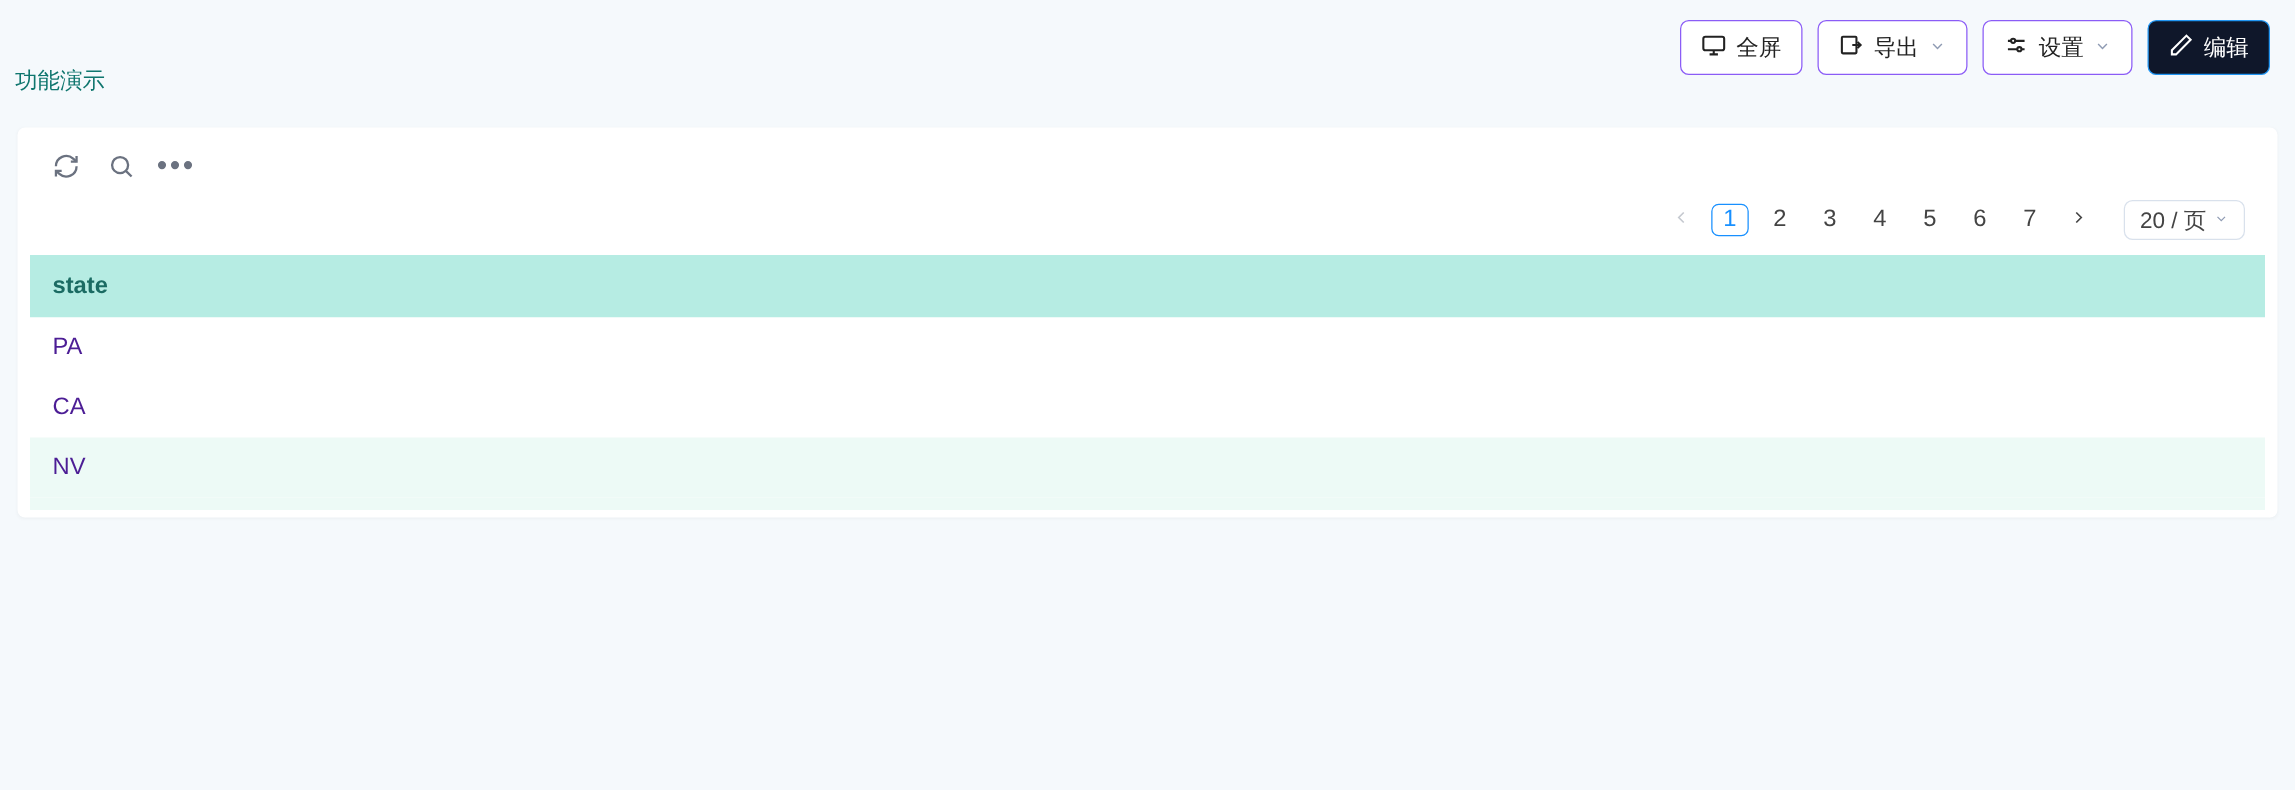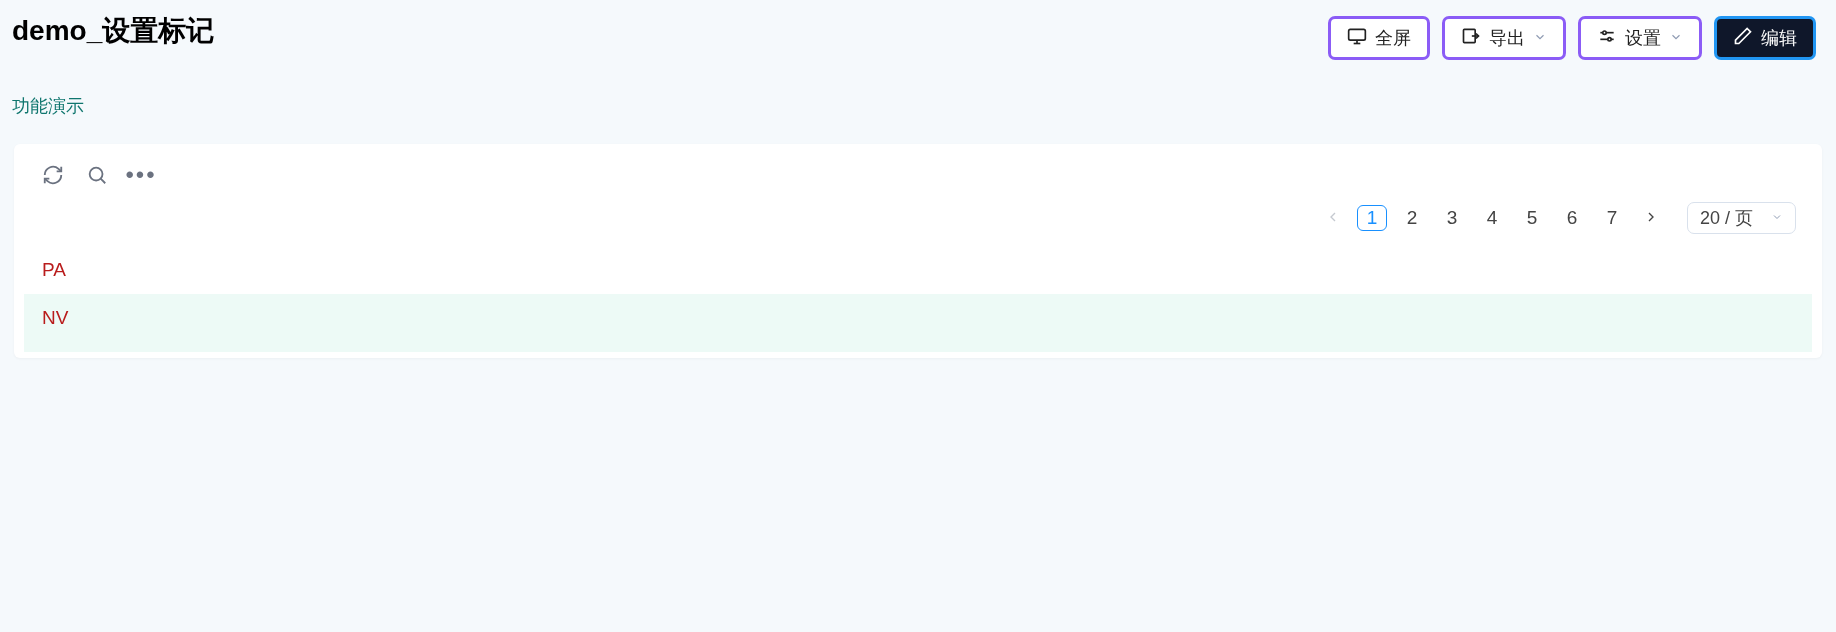--- a/index.html
+++ b/index.html
@@ -17,21 +17,21 @@
     padding: 12px 12px 8px 12px;
   }
   .header-left { display: flex; flex-direction: column; gap: 4px; }
   .page-title { font-size: 28px; font-weight: 700; color: #000; }
   .page-subtitle { font-size: 18px; color: #0f766e; font-weight: 400; margin-top: 40px; }
   .header-right { display: flex; gap: 12px; align-items: center; padding-top: 4px; padding-right: 8px; }
   .btn {
     display: inline-flex;
     align-items: center;
     gap: 8px;
-    border: 3px solid #8b5cf6;
+    border: 1px solid #8b5cf6;
     background: #fff;
     color: #222;
     font-size: 18px;
     padding: 8px 16px;
     border-radius: 7px;
     cursor: pointer;
     height: 44px;
   }
   .btn .chev { color: #8f9bb3; }
   .btn-primary {
@@ -78,21 +78,21 @@
     border-radius: 6px;
   }
   .pg-num.active {
     color: #1890ff;
     border: 1px solid #1890ff;
     padding: 1px 8px;
   }
   .page-size {
     display: inline-flex;
     align-items: center;
-    gap: 18px;
+    gap: 6px;
     border: 1px solid #d9e1ec;
     border-radius: 7px;
     padding: 3px 12px;
     font-size: 18px;
     color: #444;
     background: #fff;
     cursor: pointer;
     margin-left: 12px;
   }
   .page-size .chev { color: #8f9bb3; font-size: 14px; }
@@ -101,34 +101,33 @@
   .tbl-header {
     background: #b6ece3;
     color: #1b6b63;
     font-weight: 700;
     font-size: 19px;
     padding: 14px 0 14px 18px;
     margin: 0 8px;
   }
   .tbl-row {
     font-size: 19px;
-    color: #b91c1c;
+    color: #4c1d95;
     padding: 13px 0 13px 18px;
     margin: 0 8px;
   }
   .tbl-row.even { background: #edfaf6; }
   .tbl-row.odd { background: #ffffff; }
   .tbl-tail { height: 10px; background: #edfaf6; margin: 0 8px; }
 </style>
 </head>
 <body>
 
 <div class="header">
   <div class="header-left">
-    <div class="page-title">demo_设置标记</div>
     <div class="page-subtitle">功能演示</div>
   </div>
   <div class="header-right">
     <button class="btn">
       <span>
         <svg class="icon-svg" viewBox="0 0 24 24" fill="none" stroke="#222" stroke-width="2">
             <rect x="2" y="4" width="20" height="13" rx="2"></rect>
             <line x1="8" y1="21" x2="16" y2="21"></line>
             <line x1="12" y1="17" x2="12" y2="21"></line>
           </svg>
@@ -220,17 +219,19 @@
       <span>20 / 页</span>
       <span class="chev">
         <svg width="12" height="12" viewBox="0 0 24 24" fill="none" stroke="#8f9bb3" stroke-width="2">
             <polyline points="6 9 12 15 18 9"></polyline>
           </svg>
       </span>
     </span>
   </div>
 
   <div class="table-wrap">
+    <div class="tbl-header">state</div>
     <div class="tbl-row odd">PA</div>
+    <div class="tbl-row odd">CA</div>
     <div class="tbl-row even">NV</div>
     <div class="tbl-tail"></div>
   </div>
 </div>
 
 </body></html>

